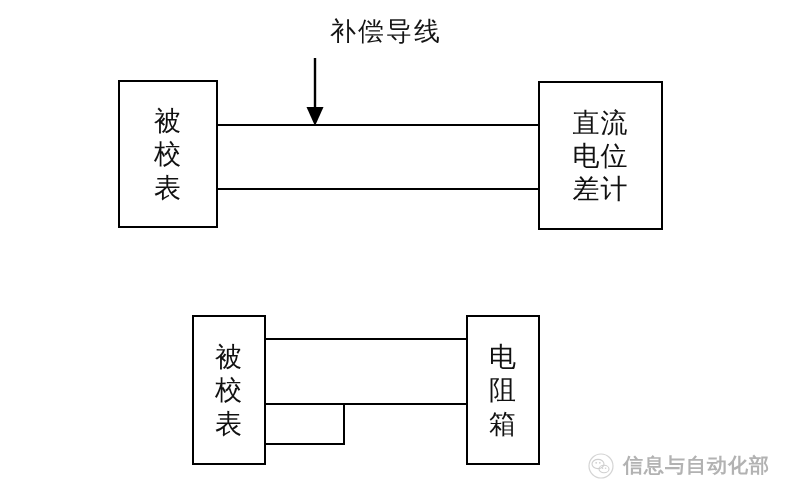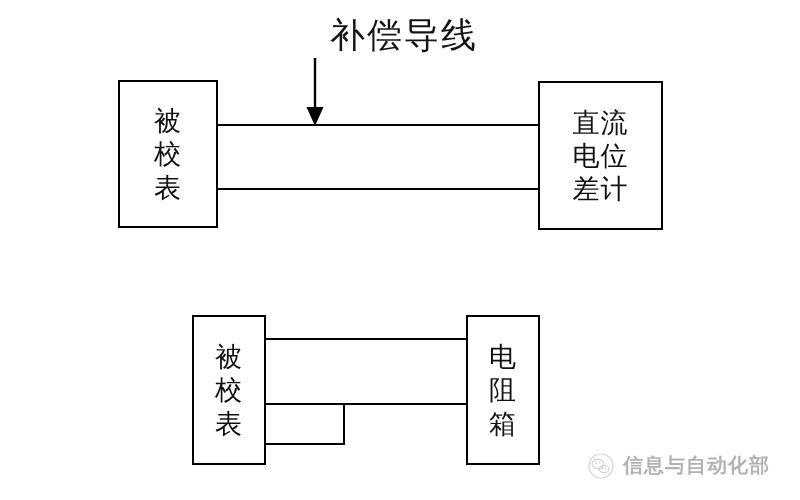--- a/index.html
+++ b/index.html
@@ -46,21 +46,21 @@
   .wire-v {
     position: absolute;
     width: 0;
     border-left: 2px solid #000000;
     z-index: 1;
   }
 
   
   .annot-title {
     position: absolute;
-    font-size: 35px;
+    font-size: 26px;
     line-height: 1;
     color: #141414;
     letter-spacing: 2px;
     white-space: pre;
     z-index: 4;
   }
   .arrow {
     position: absolute;
     z-index: 4;
   }

